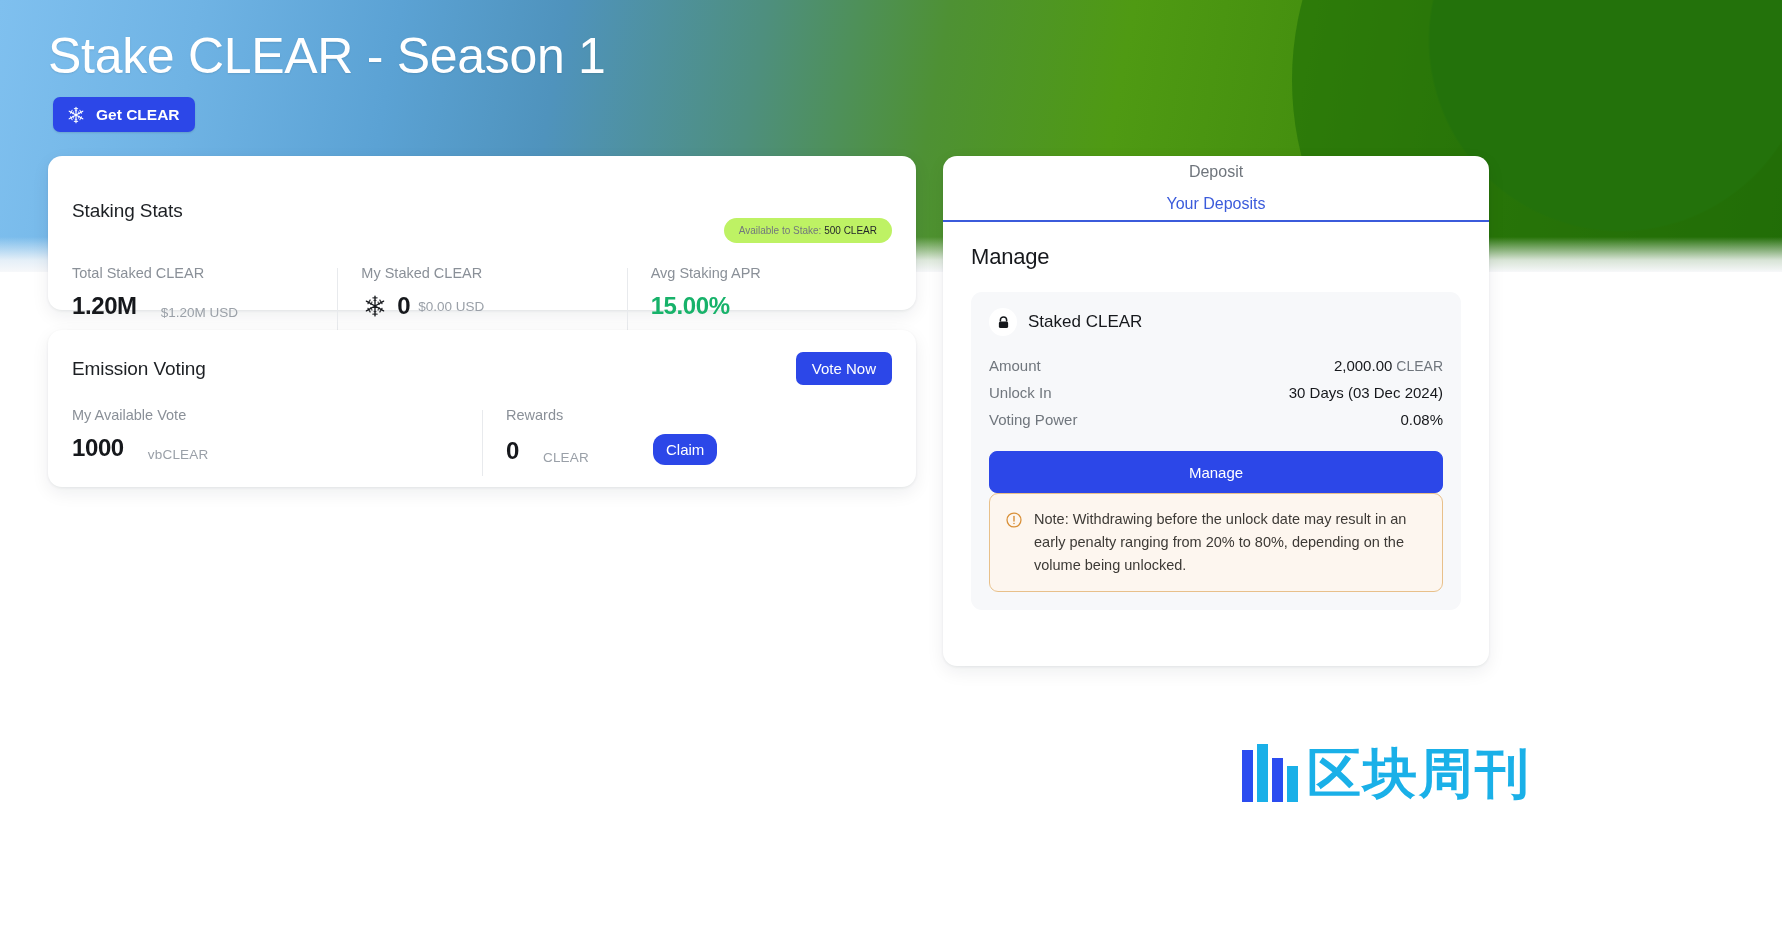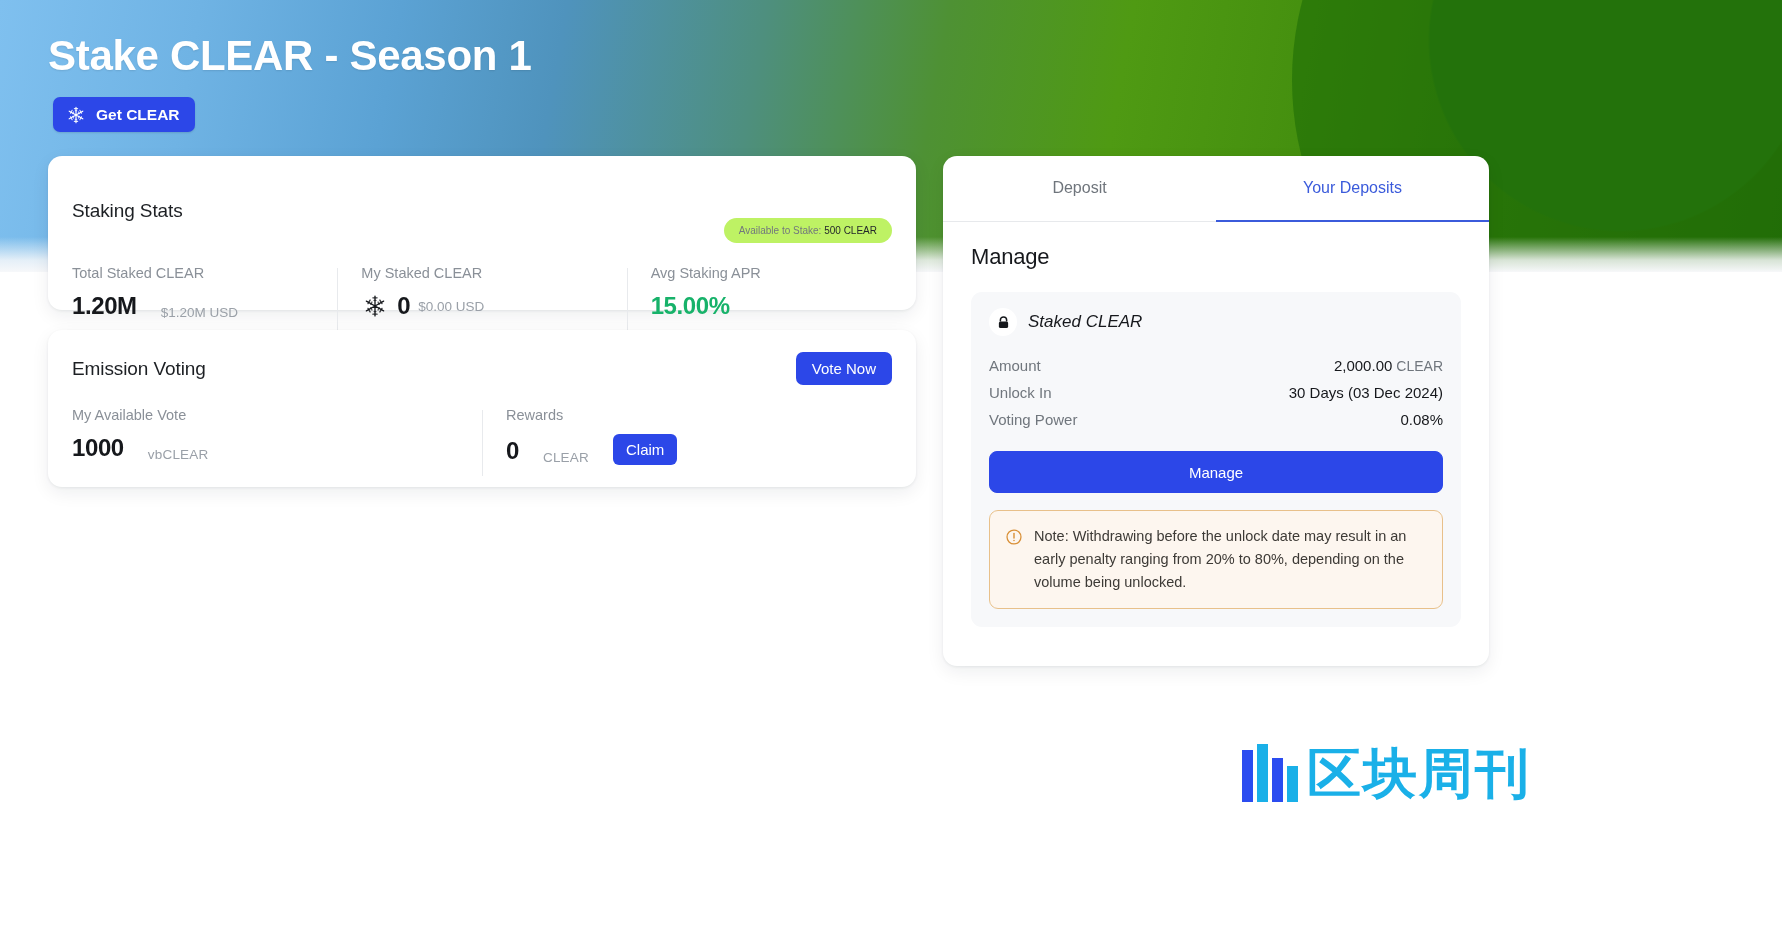--- a/index.html
+++ b/index.html
@@ -24,21 +24,21 @@
     position: absolute; right: -130px; top: -230px;
     width: 620px; height: 620px; border-radius: 50%;
     background: rgba(25, 105, 5, 0.55);
   }
   .hero-fade {
     position: absolute; left: 0; top: 218px; width: 1782px; height: 54px;
     background: linear-gradient(to bottom, rgba(255,255,255,0) 0%, rgba(255,255,255,0.0) 35%, rgba(247,248,250,0.85) 78%, #f7f8fa 100%);
   }
   .page-title {
     position: absolute; left: 48px; top: 28px;
-    font-size: 42px; font-weight: 700; color: #ffffff;
+    font-size: 50px; font-weight: 400; color: #ffffff;
     letter-spacing: -0.3px; line-height: 56px;
     text-shadow: 0 1px 2px rgba(0,0,0,0.10);
     text-align: center;
   }
   .get-clear-btn {
     position: absolute; left: 53px; top: 97px;
     display: inline-flex; align-items: center; gap: 9px;
     height: 35px; padding: 0 15px 0 12px;
     background: #2c47e8; border: none; border-radius: 7px;
     color: #fff; font-size: 15.5px; font-weight: 700;
@@ -90,45 +90,45 @@
   .with-icon { display: flex; align-items: center; gap: 8px; }
 
   
   #emission-card { left: 48px; top: 330px; width: 868px; height: 157px; }
   .vote-btn {
     background: #2c47e8; color: #fff; border: none; border-radius: 7px;
     height: 33px; padding: 0 16px; font-size: 15px; font-weight: 400;
     font-family: "Liberation Sans", sans-serif; cursor: pointer;
   }
   .claim-btn {
-    background: #2c47e8; color: #fff; border: none; border-radius: 6px;
+    background: #2c47e8; color: #fff; border: none; border-radius: 12px;
     height: 31px; padding: 0 13px; font-size: 15px;
-    font-family: "Liberation Sans", sans-serif; cursor: pointer;
+    font-family: "Liberation Sans", sans-serif; cursor: pointer; margin-left: 40px;
   }
   .unit { font-size: 13.5px; color: #9aa0a8; letter-spacing: 0.2px; }
 
   
   #deposits-panel {
     left: 943px; top: 156px; width: 546px; height: 510px; overflow: hidden;
   }
-  .tabs { display: flex; height: 66px; border-bottom: 1px solid #e7e9ec; }
+  .tabs { display: flex; height: 66px; border-bottom: 1px solid #e7e9ec; flex-direction: column; }
   .tab {
     flex: 1; display: flex; align-items: center; justify-content: center;
     font-size: 16px; color: #6f757c; cursor: pointer;
     border-bottom: 2px solid transparent; margin-bottom: -1px;
   }
   .tab.active { color: #3b5bdb; border-bottom-color: #3b5bdb; }
   .panel-body { padding: 22px 28px 0 28px; }
   .panel-title { font-size: 22px; font-weight: 500; color: #16181c; letter-spacing: -0.2px; }
 
   .stake-box {
     margin-top: 22px; background: #f7f8fa; border-radius: 11px;
     padding: 16px 18px 18px 18px;
   }
-  .stake-box-head { display: flex; align-items: center; gap: 11px; margin-bottom: 16px; font-style: italic; }
+  .stake-box-head { display: flex; align-items: center; gap: 11px; margin-bottom: 16px; }
   .lock-badge {
     width: 28px; height: 28px; border-radius: 50%; background: #ffffff;
     display: flex; align-items: center; justify-content: center;
   }
   .stake-box-title { font-size: 17px; font-weight: 500; color: #16181c; }
   .kv-row {
     display: flex; justify-content: space-between; align-items: baseline;
     font-size: 15px; padding: 5px 0;
   }
   .kv-key { color: #70767d; }
@@ -140,21 +140,21 @@
     flex: 1; height: 42px; border-radius: 8px;
     background: #fceeee; border: 1px solid #e5a3a3; color: #c0392b;
     font-size: 15px; font-family: "Liberation Sans", sans-serif; cursor: pointer;
   }
   .btn-manage {
     flex: 1; height: 42px; border-radius: 8px;
     background: #2c47e8; border: 1px solid #2c47e8; color: #fff;
     font-size: 15px; font-family: "Liberation Sans", sans-serif; cursor: pointer;
   }
   .note {
-    margin-top: 17px; display: flex; gap: 11px;
+    display: flex; gap: 11px;
     background: #fdf6ef; border: 1px solid #e8c08a; border-radius: 9px;
     padding: 14px 15px;
   }
   .note-text { font-size: 14.5px; line-height: 23px; color: #3d3a36; }
 
   
   .watermark {
     position: absolute; left: 1240px; top: 738px;
     display: flex; align-items: center; gap: 7px;
   }

